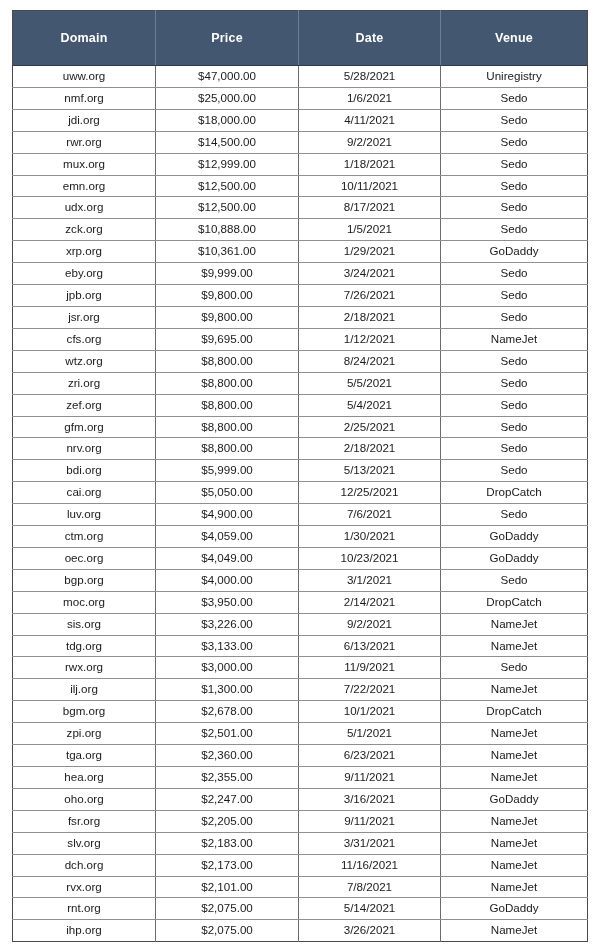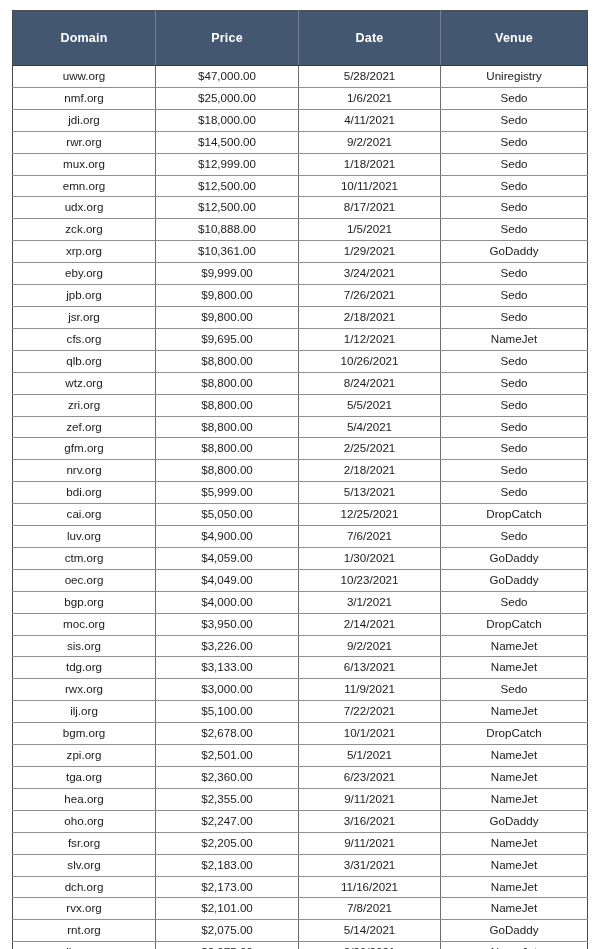--- a/index.html
+++ b/index.html
@@ -163,26 +163,20 @@
             <td>2/18/2021</td>
             <td>Sedo</td>
           </tr>
           <tr>
             <td>cfs.org</td>
             <td>$9,695.00</td>
             <td>1/12/2021</td>
             <td>NameJet</td>
           </tr>
           <tr>
-            <td>qlb.org</td>
-            <td>$8,800.00</td>
-            <td>10/26/2021</td>
-            <td>Sedo</td>
-          </tr>
-          <tr>
             <td>wtz.org</td>
             <td>$8,800.00</td>
             <td>8/24/2021</td>
             <td>Sedo</td>
           </tr>
           <tr>
             <td>zri.org</td>
             <td>$8,800.00</td>
             <td>5/5/2021</td>
             <td>Sedo</td>
@@ -260,21 +254,21 @@
             <td>NameJet</td>
           </tr>
           <tr>
             <td>rwx.org</td>
             <td>$3,000.00</td>
             <td>11/9/2021</td>
             <td>Sedo</td>
           </tr>
           <tr>
             <td>ilj.org</td>
-            <td>$5,100.00</td>
+            <td>$1,300.00</td>
             <td>7/22/2021</td>
             <td>NameJet</td>
           </tr>
           <tr>
             <td>bgm.org</td>
             <td>$2,678.00</td>
             <td>10/1/2021</td>
             <td>DropCatch</td>
           </tr>
           <tr>

